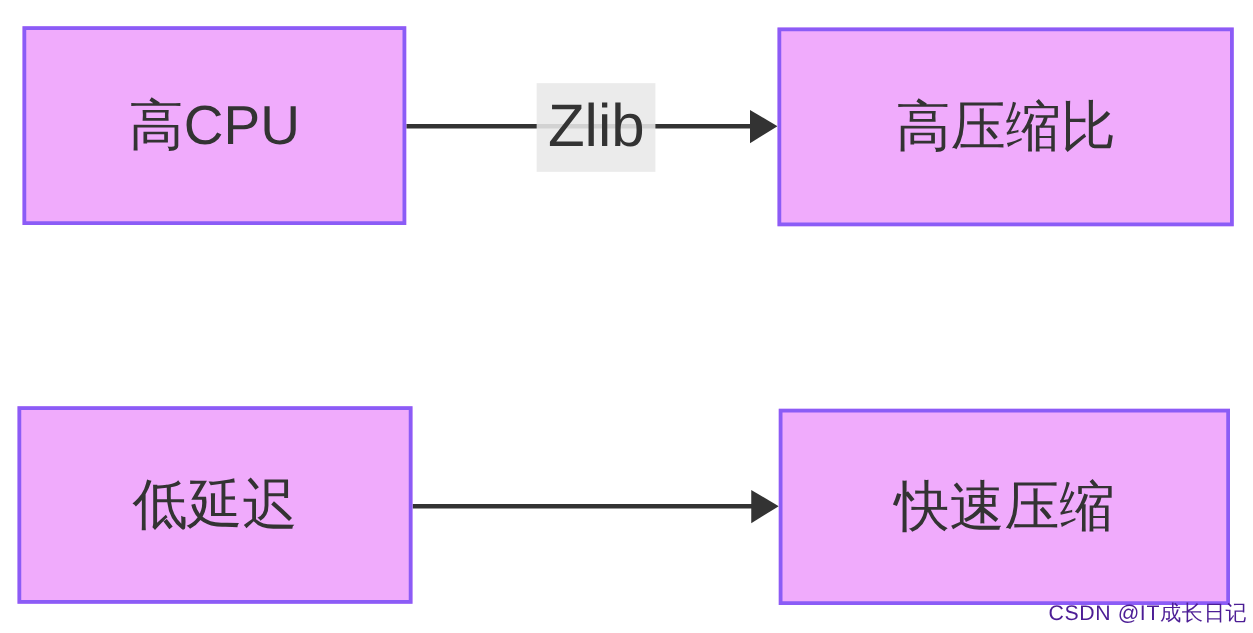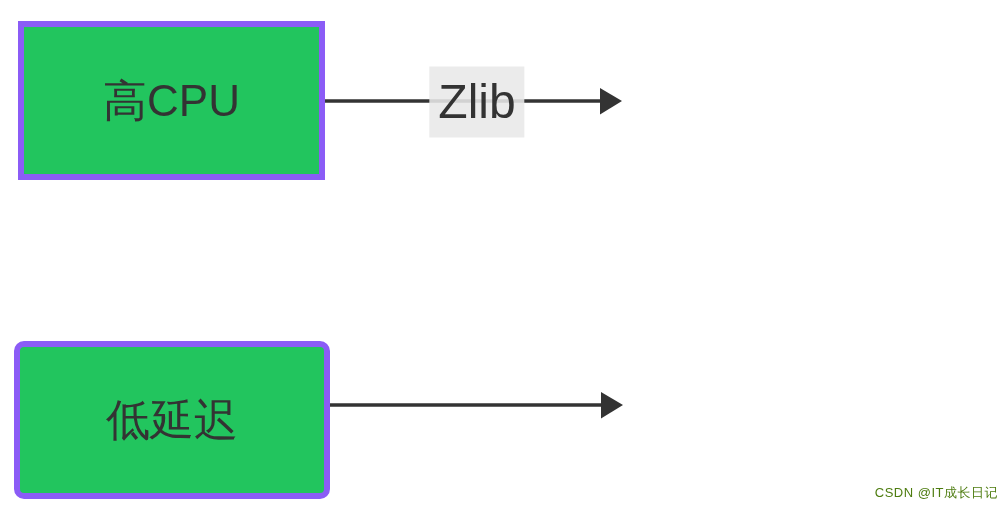--- a/index.html
+++ b/index.html
@@ -10,34 +10,34 @@
   }
   #canvas {
     position: relative;
     width: 1002px;
     height: 506px;
     background: #ffffff;
     overflow: hidden;
   }
   .node {
     position: absolute;
-    background: #22c55e;
-    border: 6px solid #8b5cf6;
+    background: #f0abfc;
+    border: 3px solid #8b5cf6;
     box-sizing: border-box;
     display: flex;
     align-items: center;
     justify-content: center;
     color: #333333;
     font-size: 44px;
     line-height: 1;
     white-space: nowrap;
   }
   #node-high-cpu        { left: 18px;  top: 21px;  width: 307px; height: 159px; }
   #node-high-compress   { left: 622px; top: 22px;  width: 365px; height: 159px; }
-  #node-low-latency     { left: 14px;  top: 341px; width: 316px; height: 158px; border-radius: 10px; }
+  #node-low-latency     { left: 14px;  top: 325px; width: 316px; height: 158px; }
   #node-fast-compress   { left: 623px; top: 327px; width: 361px; height: 157px; }
 
   #edges-svg {
     position: absolute;
     left: 0; top: 0;
     width: 1002px;
     height: 506px;
   }
   .edge-line {
     stroke: #333333;
@@ -58,22 +58,22 @@
     padding: 11px 9px 12px 9px;
     white-space: nowrap;
   }
   #edge-label-zlib   { left: 477px; top: 102px; }
   #edge-label-snappy { left: 477px; top: 406px; }
 
   .watermark {
     position: absolute;
     right: 4px;
     bottom: 4px;
-    font-size: 13px;
-    color: #4d7c0f;
+    font-size: 17px;
+    color: #4c1d95;
     letter-spacing: 0.5px;
     white-space: nowrap;
   }
 </style>
 </head>
 <body>
 
 <div id="canvas">
 
   <svg id="edges-svg" viewBox="0 0 1002 506" xmlns="http://www.w3.org/2000/svg">
@@ -84,24 +84,30 @@
     <g>
       <line class="edge-line" x1="330" y1="405" x2="603" y2="405"></line>
       <polygon class="edge-arrowhead" points="601,392 623,405 601,418.5"></polygon>
     </g>
   </svg>
 
   <div class="node" id="node-high-cpu">
     <span>高CPU</span>
   </div>
 
+  <div class="node" id="node-high-compress">
+    <span>高压缩比</span>
+  </div>
 
   <div class="node" id="node-low-latency">
     <span>低延迟</span>
   </div>
 
+  <div class="node" id="node-fast-compress">
+    <span>快速压缩</span>
+  </div>
 
   <div class="edge-label" id="edge-label-zlib">Zlib</div>
 
 
   <div class="watermark">CSDN @IT成长日记</div>
 
 </div>
 
 </body></html>

